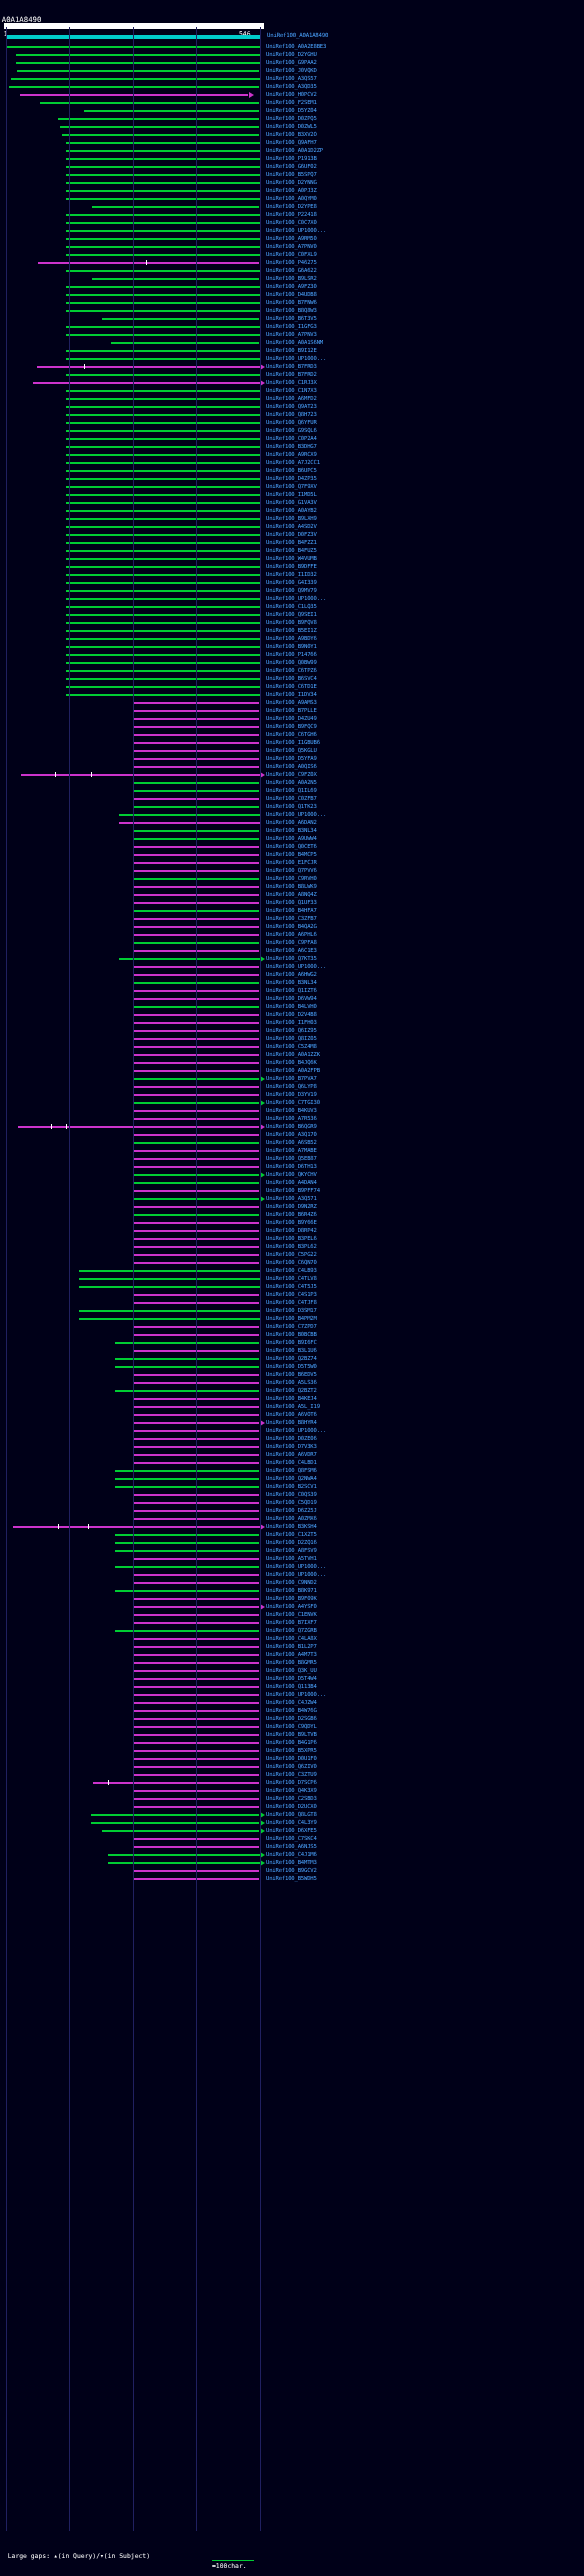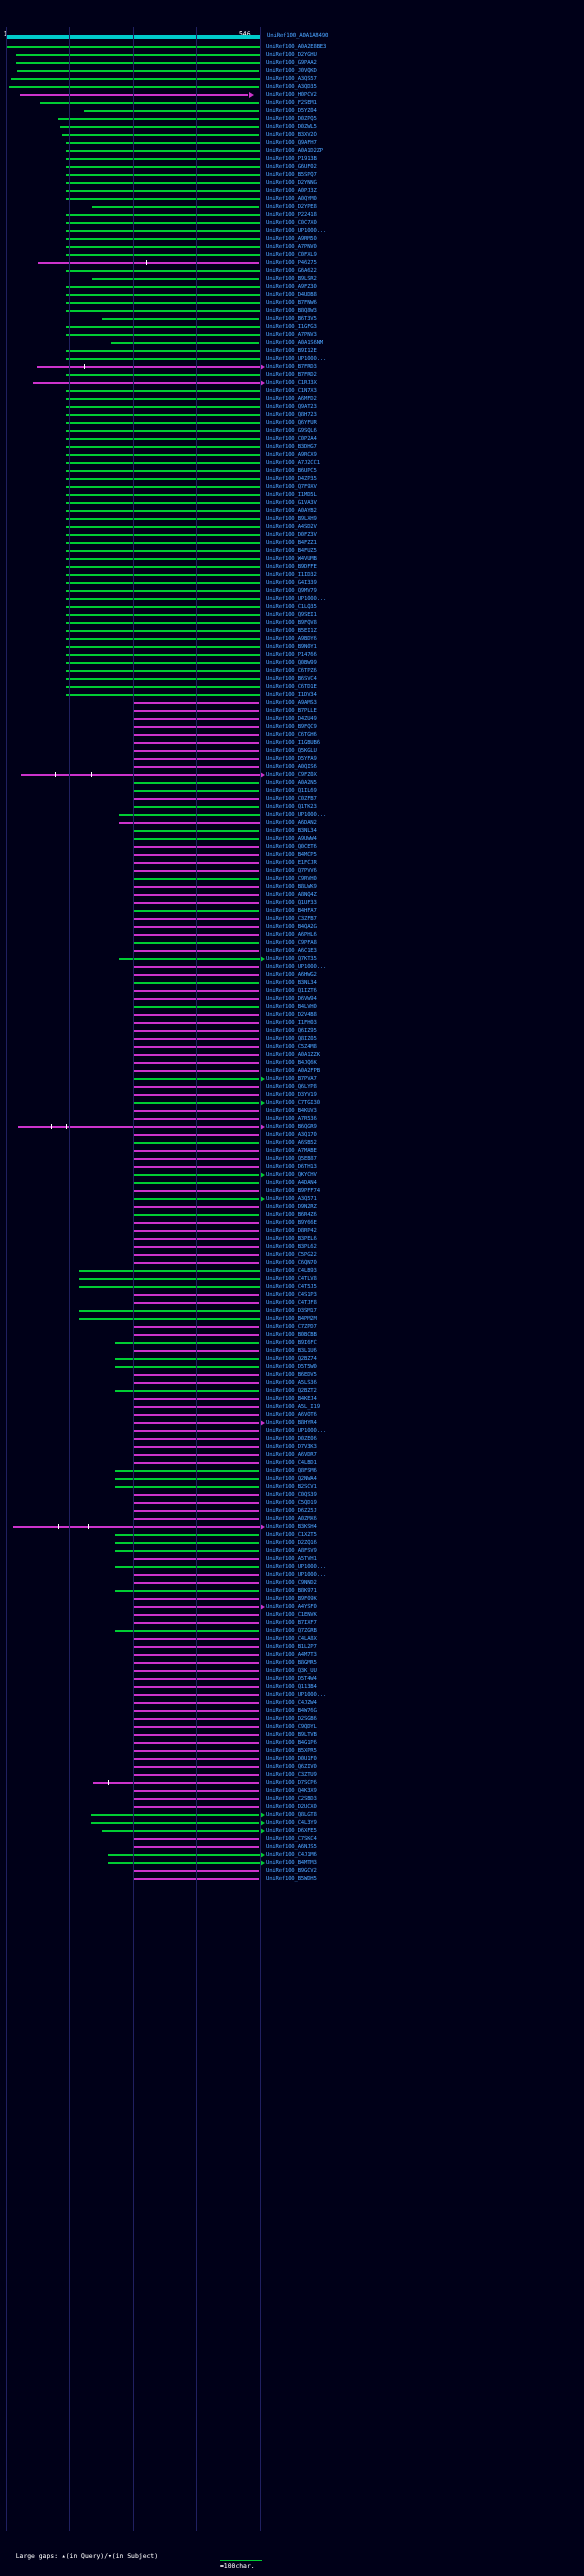--- a/index.html
+++ b/index.html
@@ -46,31 +46,35 @@
   .seg{position:absolute;top:2.7px;height:2.4px;}
   .tick{position:absolute;top:0.9px;width:0.9px;height:5.5px;}
   .arrow{position:absolute;top:0.5px;width:0;height:0;border-top:3.1px solid transparent;border-bottom:3.1px solid transparent;}
   .lbl{
     position:absolute;left:266px;top:-0.5px;font-size:5.6px;
     color:#4aa3ff;letter-spacing:-0.2px;white-space:nowrap;
     font-family:"DejaVu Sans Mono", monospace;
   }
 
   
-  .footer{position:absolute;left:12px;bottom:1.8px;width:470px;height:22px;}
+  .footer{position:absolute;left:4px;bottom:1.8px;width:470px;height:22px;}
   .footer .f1{position:absolute;left:3.7px;top:0px;font-size:6.4px;color:#ffffff;}
   .footer .f2{position:absolute;left:208px;top:10px;font-size:6.4px;color:#ffffff;}
   .footer .fline{position:absolute;left:208px;top:7.3px;width:42px;height:1.8px;background:#00cc33;}
 </style>
 </head>
 <body>
 
 <div id="app">
 
 
+  <div class="ruler">
+    <div class="ruler-label">A0A1A8490</div>
+    <div class="ruler-track"></div>
+  </div>
   <div class="ruler-nums" style="position:absolute;left:0;top:30px;">
     <span class="rn" style="left:3.7px;">1</span>
     <span class="rn" style="left:239px;">546</span>
   </div>
 
   <div class="queryrow">
     <div class="qbar" style="left: 5.5px; width: 254px; background: rgb(0, 204, 204);"></div>
     <div class="qlab">UniRef100_A0A1A8490</div>
   </div>
 

